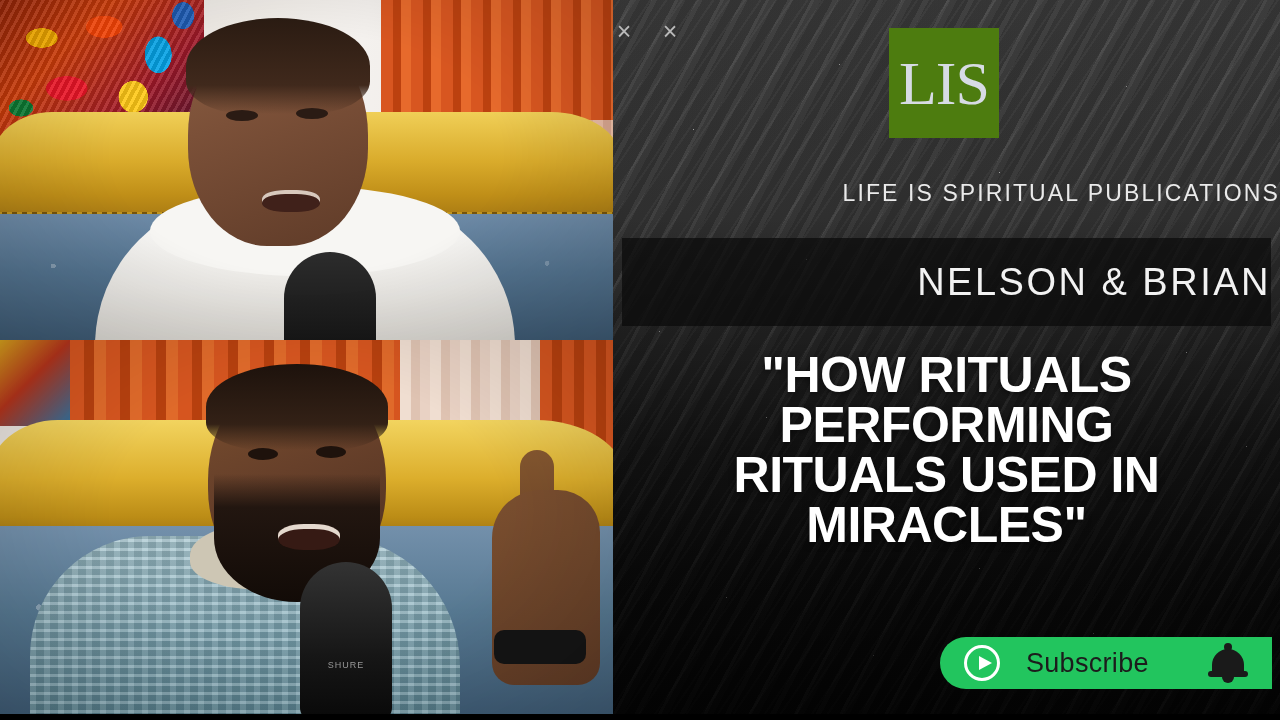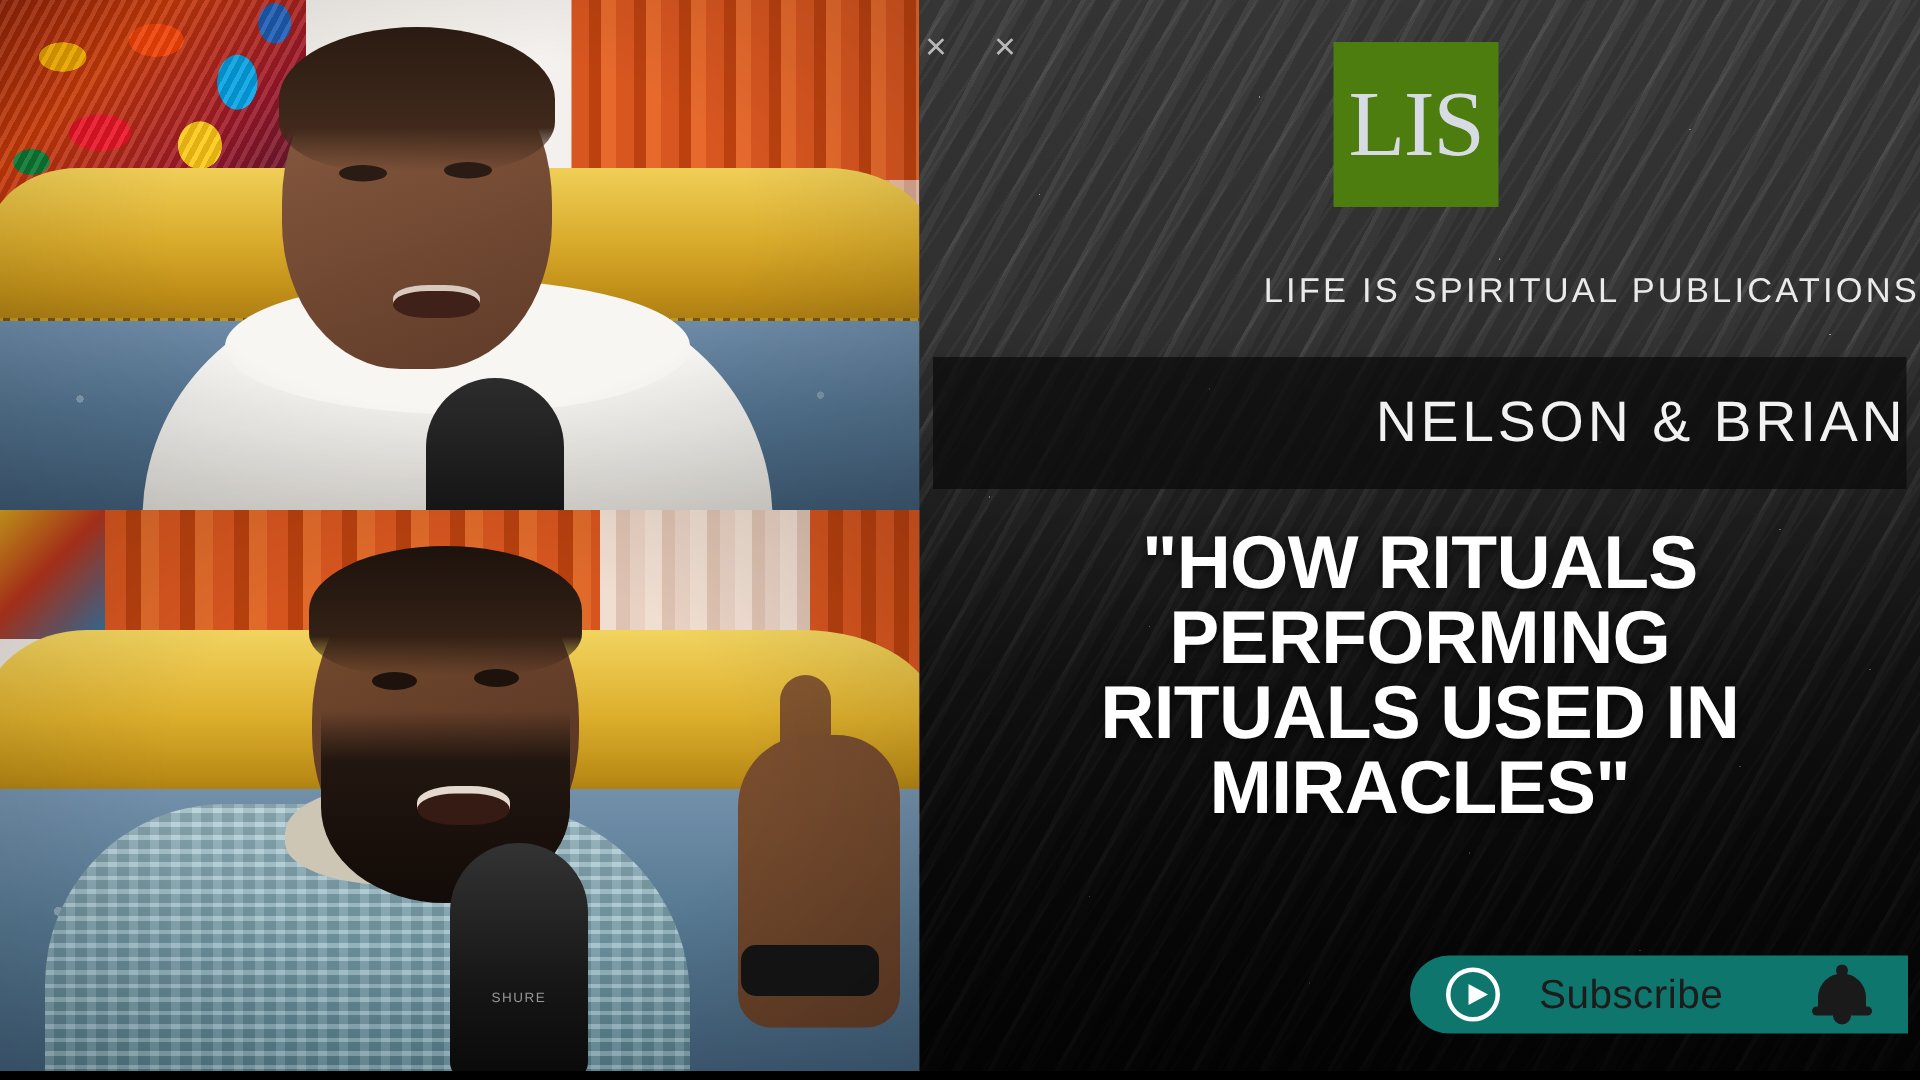--- a/index.html
+++ b/index.html
@@ -207,21 +207,21 @@
   .name-banner .nm{ color:#f2f2f2; font-size:38px; letter-spacing:2.5px; font-weight:400; white-space:nowrap; }
 
   
   .title-block{ position:absolute; left:16px; top:350px; width:635px; text-align:center; }
   .title-block .ln{ color:#fff; font-weight:bold; font-size:50px; line-height:50px;
      letter-spacing:-0.5px; text-shadow:0 2px 7px rgba(0,0,0,.55); white-space:nowrap;
      transform:scaleX(1.0); }
 
   
   .subscribe{ position:absolute; left:327px; top:637px; width:332px; height:52px;
-     background:#0f766e; border-radius:26px 0 0 26px;
+     background:#22c55e; border-radius:26px 0 0 26px;
      display:flex; align-items:center; }
   .play-circle{ position:relative; margin-left:24px; width:36px; height:36px;
      border:3px solid #fff; border-radius:50%; flex:0 0 auto; }
   .play-circle:after{ content:""; position:absolute; left:12px; top:8px;
      border-left:13px solid #fff; border-top:7px solid transparent; border-bottom:7px solid transparent; }
   .sub-label{ margin-left:26px; color:#1c1c1c; font-size:27px; font-weight:400; letter-spacing:.3px; }
   .bell{ position:absolute; right:24px; top:8px; width:40px; height:38px; }
   .bell-body{ position:absolute; left:4px; top:4px; width:32px; height:26px;
      background:#1a1a1a; border-radius:16px 16px 4px 4px; }
   .bell-body:before{ content:""; position:absolute; left:12px; top:-6px; width:8px; height:8px;

